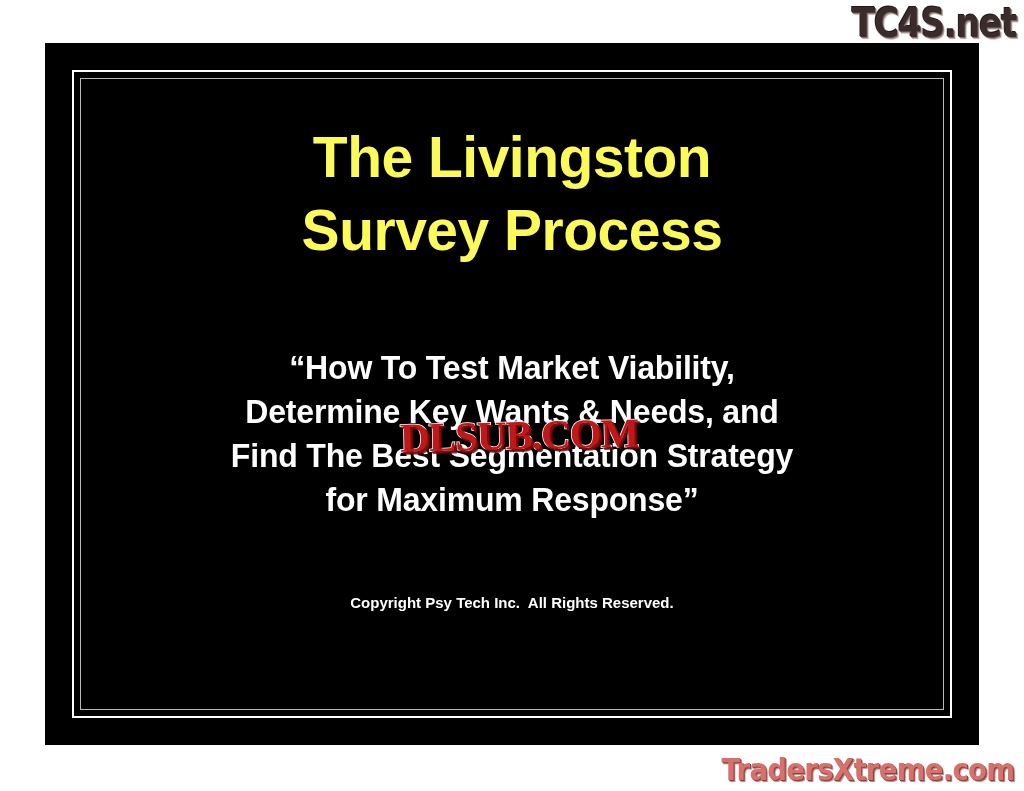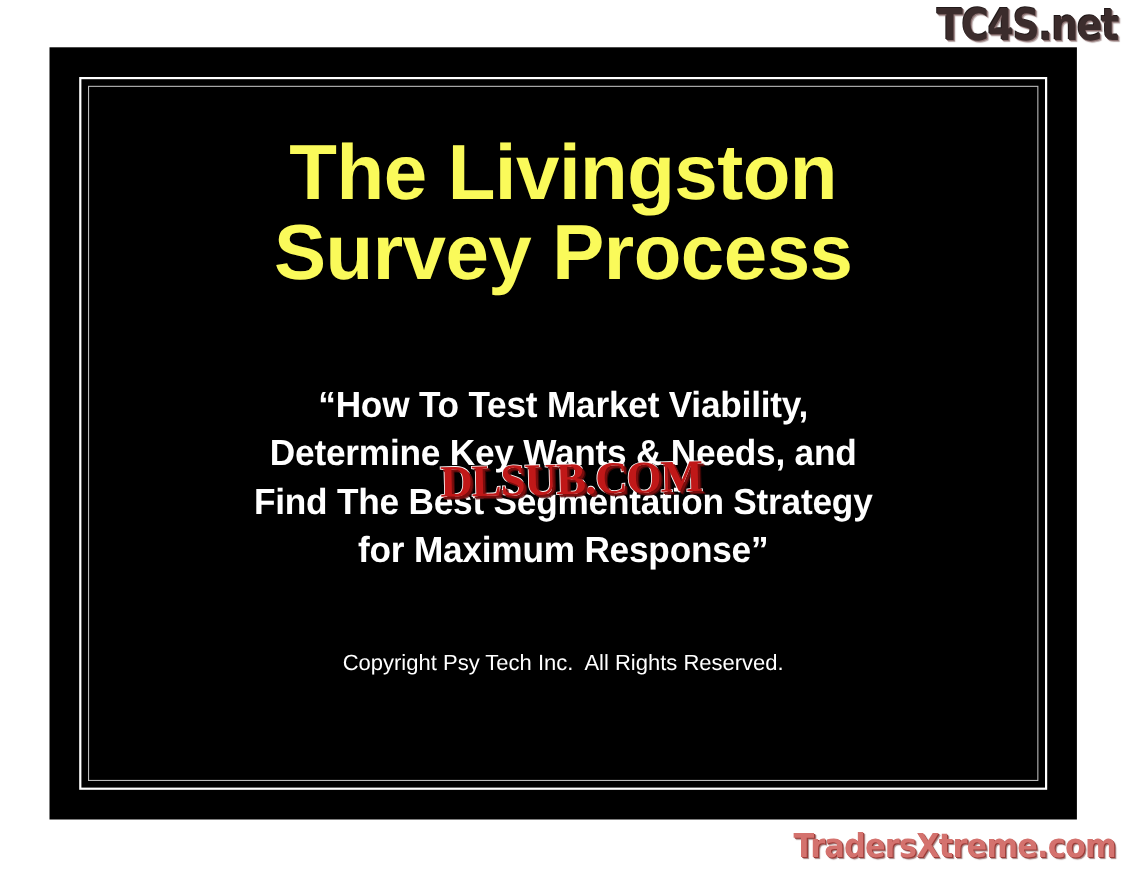--- a/index.html
+++ b/index.html
@@ -58,21 +58,21 @@
     bottom: 0;
     text-align: center;
   }
 
   #slide-title {
     position: absolute;
     left: 0;
     right: 0;
     top: 78px;
     color: #fafa5a;
-    font-size: 71px;
+    font-size: 57px;
     font-weight: bold;
     line-height: 73px;
     letter-spacing: -0.5px;
     white-space: pre-line;
   }
 
   #slide-subtitle {
     position: absolute;
     left: -8px;
     right: -8px;
@@ -85,22 +85,22 @@
     white-space: pre-line;
     transform: scaleX(0.97);
   }
 
   #slide-copyright {
     position: absolute;
     left: 0;
     right: 0;
     top: 548px;
     color: #ffffff;
-    font-size: 20px;
-    font-weight: normal;
+    font-size: 15px;
+    font-weight: bold;
     line-height: 24px;
     letter-spacing: 0px;
     white-space: pre;
   }
 
   
   #watermark-dlsub {
     position: absolute;
     left: 355px;
     top: 368px;

